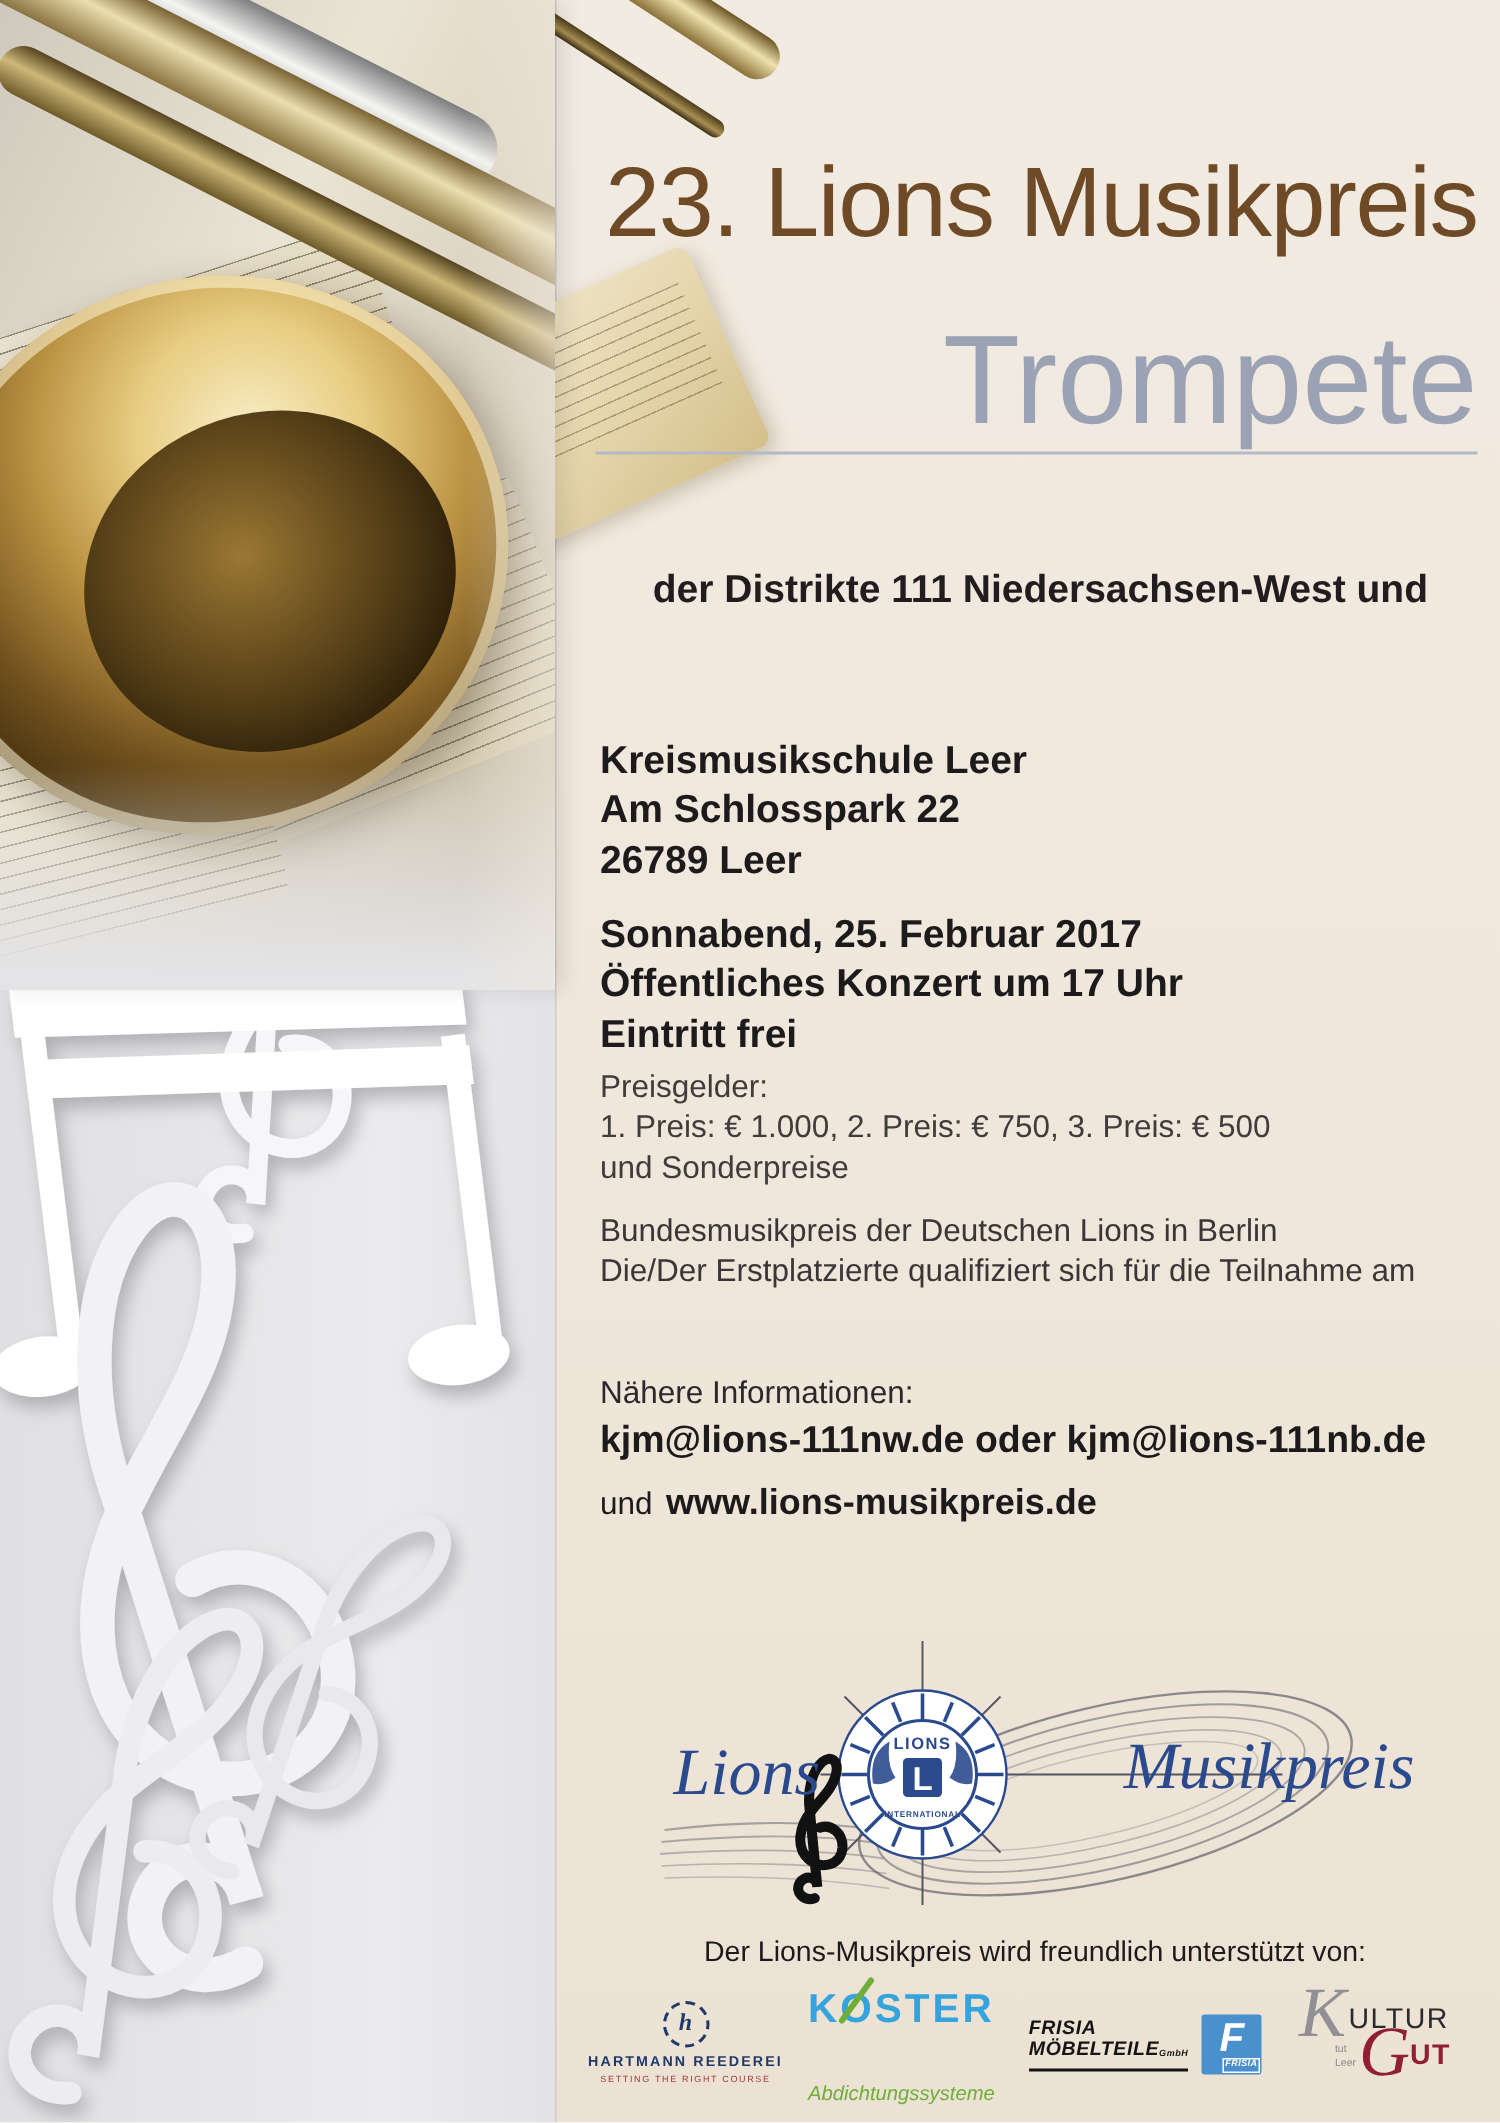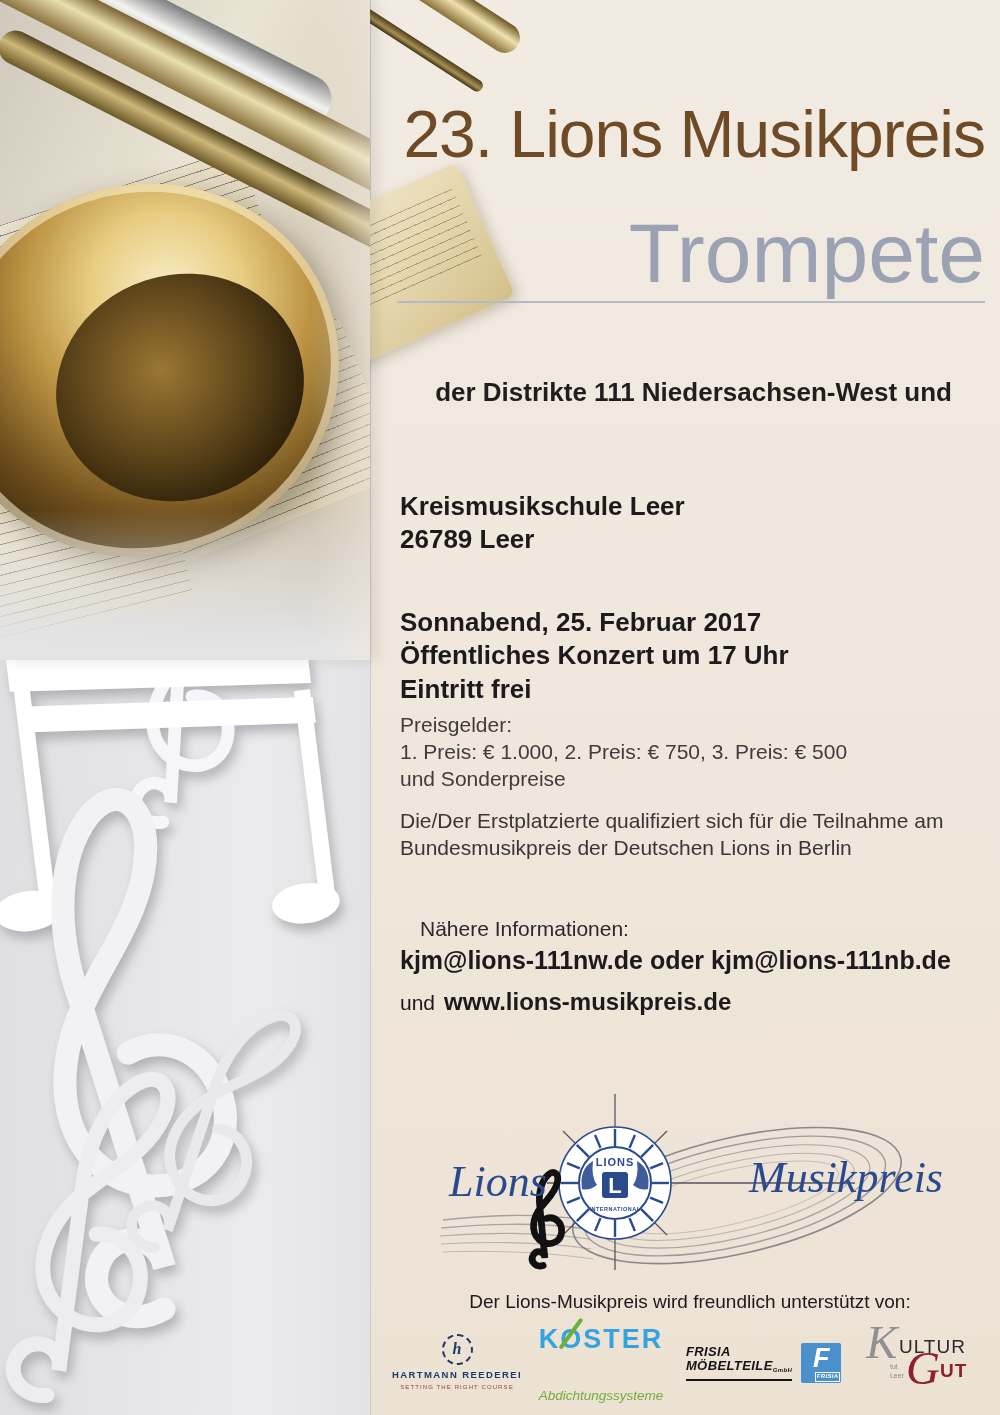--- a/index.html
+++ b/index.html
@@ -65,21 +65,21 @@
 
   .district{position:absolute;left:0;right:48px;top:376px;z-index:10;text-align:right;
             font-weight:bold;font-size:26px;color:#211d1f;line-height:35px;white-space:nowrap;}
   .addr,.event{position:absolute;left:400px;z-index:10;font-weight:bold;font-size:26px;
             color:#1d1a1b;line-height:38px;white-space:nowrap;}
   .addr{top:490px;}  .event{top:606px;}
   .prizes{position:absolute;left:400px;top:712px;z-index:10;font-size:21px;color:#403c3b;
             line-height:31px;white-space:nowrap;}
   .qual{position:absolute;left:400px;top:808px;z-index:10;font-size:21px;color:#3a3637;
             line-height:29px;white-space:nowrap;}
-  .info-h{position:absolute;left:400px;top:916px;z-index:10;font-size:21px;color:#2c282a;margin-left:20px;}
+  .info-h{position:absolute;left:400px;top:916px;z-index:10;font-size:21px;color:#2c282a;}
   .emails{position:absolute;left:400px;top:944px;z-index:10;font-size:25px;font-weight:bold;
             color:#1d1a1b;white-space:nowrap;}
   .web{position:absolute;left:400px;top:987px;z-index:10;white-space:nowrap;color:#1d1a1b;}
   .web .pre{font-size:21px;}
   .web .site{font-size:24px;font-weight:bold;margin-left:9px;}
 
   .logo-svg{position:absolute;left:435px;top:1088px;z-index:10;}
 
   .supporters{position:absolute;left:390px;width:600px;top:1290px;z-index:10;text-align:center;
               font-size:19px;color:#1d1a1b;}
@@ -177,38 +177,39 @@
     <div class="title">23. Lions Musikpreis</div>
     <div class="subtitle">Trompete</div>
     <div class="rule"></div>
 
     <div class="district">
       <div>der Distrikte 111 Niedersachsen-West und</div>
     </div>
 
     <div class="addr">
       <div>Kreismusikschule Leer</div>
+      <div>Am Schlosspark 22</div>
       <div>26789 Leer</div>
     </div>
 
     <div class="event">
       <div>Sonnabend, 25. Februar 2017</div>
       <div>Öffentliches Konzert um 17 Uhr</div>
       <div>Eintritt frei</div>
     </div>
 
     <div class="prizes">
       <div>Preisgelder:</div>
       <div>1. Preis: € 1.000, 2. Preis: € 750, 3. Preis: € 500</div>
       <div>und Sonderpreise</div>
     </div>
 
     <div class="qual">
+      <div>Bundesmusikpreis der Deutschen Lions in Berlin</div>
       <div>Die/Der Erstplatzierte qualifiziert sich für die Teilnahme am</div>
-      <div>Bundesmusikpreis der Deutschen Lions in Berlin</div>
     </div>
 
     <div class="info-h">Nähere Informationen:</div>
     <div class="emails">kjm@lions-111nw.de oder kjm@lions-111nb.de</div>
     <div class="web">
       <span class="pre">und</span><span class="site">www.lions-musikpreis.de</span>
     </div>
 
     <svg class="logo-svg" width="520" height="185" viewBox="0 0 520 185">
 

